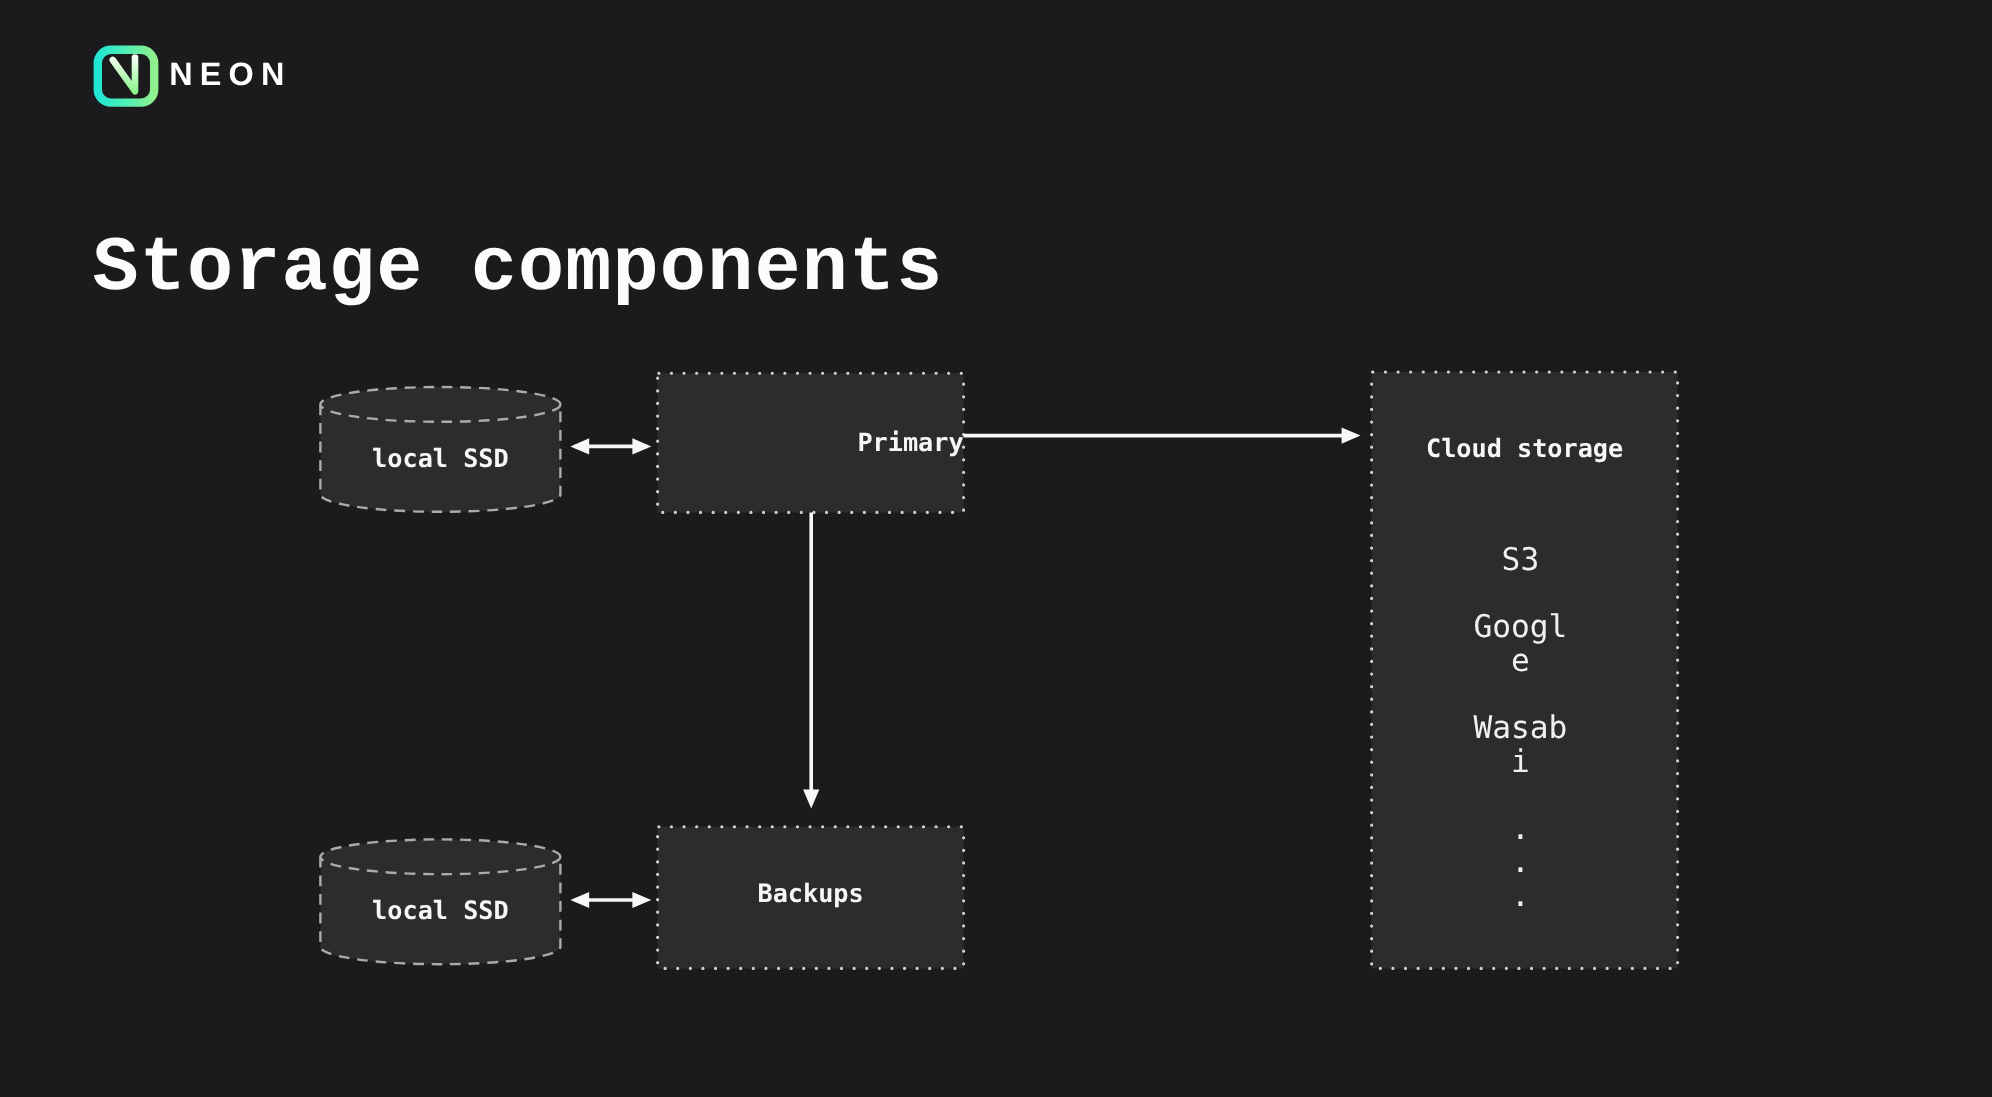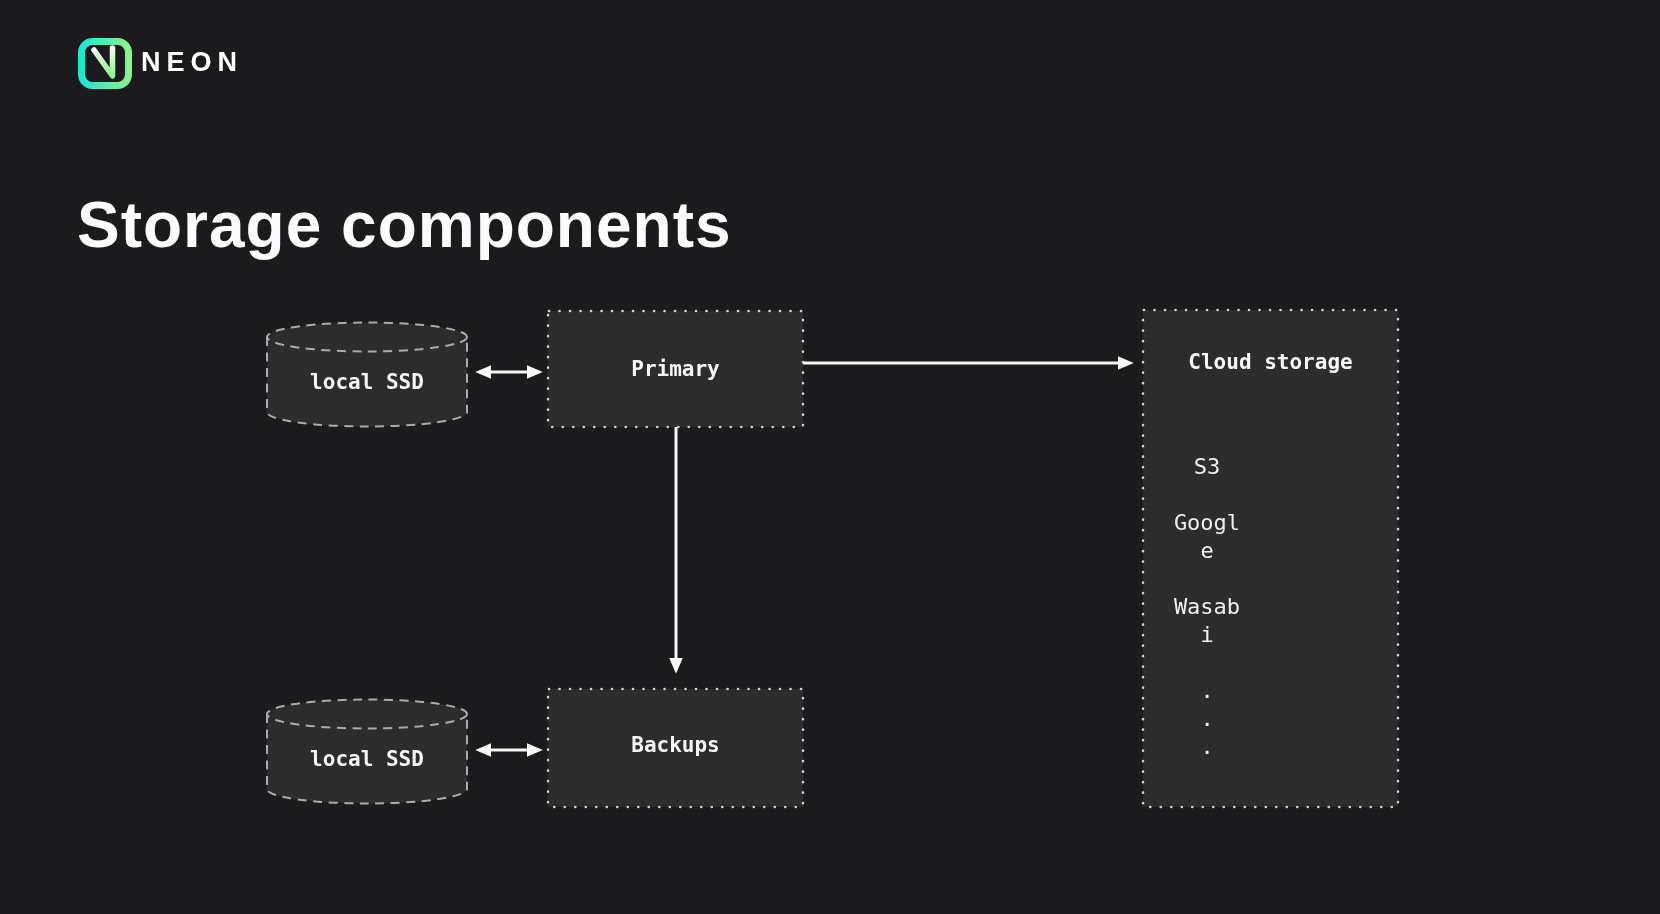--- a/index.html
+++ b/index.html
@@ -35,43 +35,44 @@
   }
   .slide-title {
     position: absolute;
     left: 77px; top: 150px;
     font-size: 64px;
     font-weight: 700;
     letter-spacing: 1px;
     color: #fcfcfc;
     line-height: 1;
     white-space: nowrap;
+    font-family: Liberation Mono, monospace;
   }
   .mono-label {
     position: absolute;
     font-family: "DejaVu Sans Mono", "Liberation Mono", monospace;
     font-weight: 700;
     font-size: 21px;
     line-height: 28px;
     color: #f7f7f7;
     text-align: center;
     white-space: pre-line;
   }
   .lbl-ssd-top    { left: 267px; top: 368px; width: 200px; }
-  .lbl-primary    { left: 548px; top: 355px; width: 255px; }
+  .lbl-primary    { left: 548px; top: 355px; width: 255px; text-align: right; }
   .lbl-replica    { left: 548px; top: 731px; width: 255px; }
   .lbl-ssd-bottom { left: 267px; top: 745px; width: 200px; }
   .lbl-flow       { left: 827px; top: 376px; width: 280px; }
-  .lbl-cloud-title{ left: 1143px; top: 348px; width: 255px; }
+  .lbl-cloud-title{ left: 1143px; top: 360px; width: 255px; }
   .cloud-items {
     position: absolute;
-    left: 1144px; top: 453px; width: 126px;
+    left: 1204px; top: 453px; width: 126px;
     font-family: "DejaVu Sans Mono", "Liberation Mono", monospace;
     font-weight: 400;
-    font-size: 22px;
+    font-size: 26px;
     line-height: 28px;
     color: #f0f0f0;
     text-align: center;
     white-space: pre-line;
   }
 </style>
 </head>
 <body>
 
 <div class="stage">

